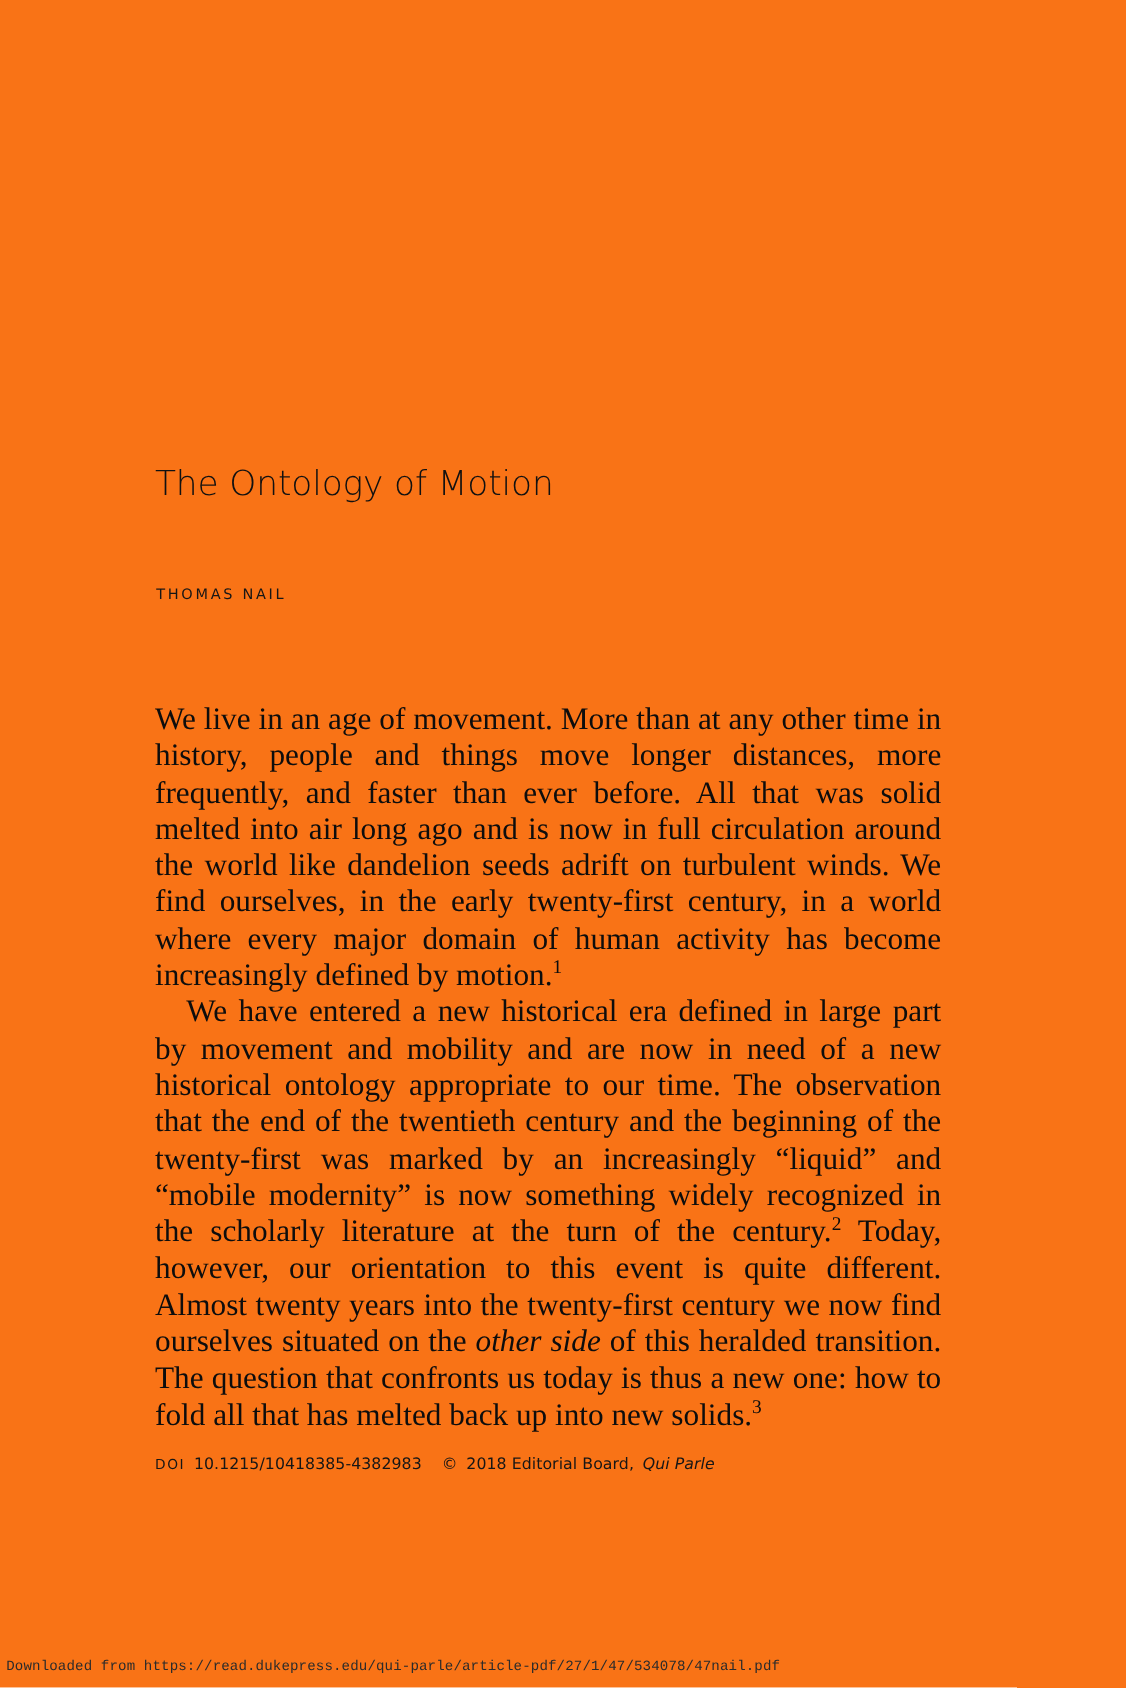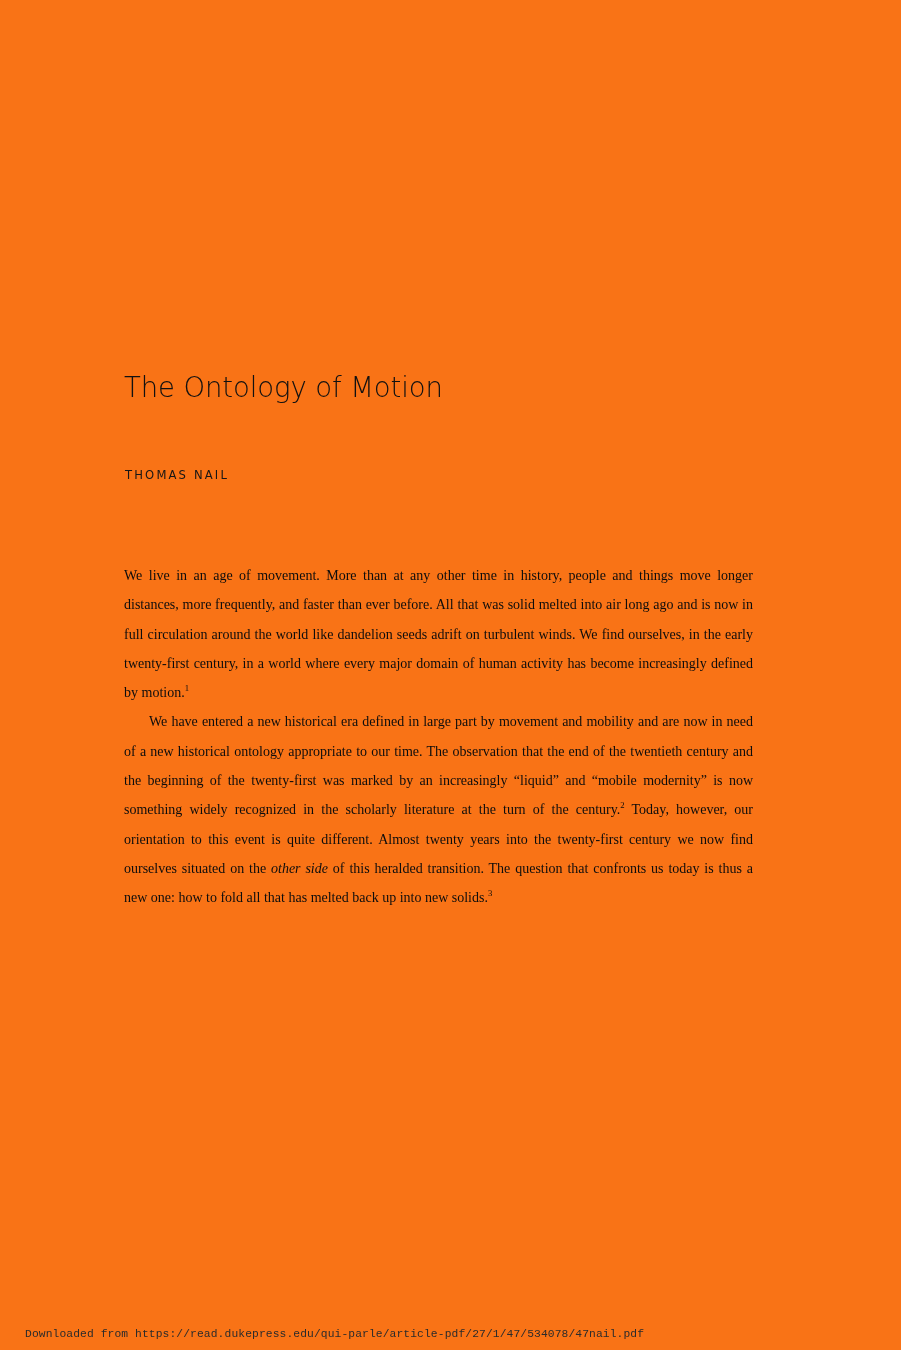--- a/index.html
+++ b/index.html
@@ -52,21 +52,21 @@
   
   .article-body {
     position: absolute;
     left: 124px;
     top: 561px;
     width: 629px;
   }
 
   .body-par {
     font-family: "Liberation Serif", "DejaVu Serif", serif;
-    font-size: 14px;
+    font-size: 25px;
     line-height: 29.3px;
     color: #0d0d0d;
     text-align: justify;
     text-justify: inter-word;
     margin: 0;
     hyphens: none;
     -webkit-hyphens: none;
   }
 
   .body-par + .body-par {
@@ -128,39 +128,41 @@
     font-family: "Liberation Mono", "DejaVu Sans Mono", monospace;
     font-size: 11.3px;
     line-height: 14.2px;
     color: #2b2b2b;
     white-space: pre;
     letter-spacing: 0.1px;
   }
 
   .watermark-line {
     display: block;
-    margin-left: 20px;
   }
 </style>
 </head>
 <body>
 
 <div class="page">
 
   <div class="article-head">
     <h1 class="article-title">The Ontology of Motion</h1>
     <div class="article-author">THOMAS NAIL</div>
   </div>
 
   <div class="article-body">
     <p class="body-par"><span>We live in an age of movement. More than at any other time in history, people and things move longer distances, more frequently, and faster than ever before. All that was solid melted into air long ago and is now in full circulation around the world like dandelion seeds adrift on turbulent winds. We find ourselves, in the early twenty-first century, in a world where every major domain of human activity has become increasingly defined by motion.</span><sup>1</sup></p>
     <p class="body-par"><span>We have entered a new historical era defined in large part by movement and mobility and are now in need of a new historical ontology appropriate to our time. The observation that the end of the twentieth century and the beginning of the twenty-first was marked by an increasingly “liquid” and “mobile modernity” is now something widely recognized in the scholarly literature at the turn of the century.</span><sup>2</sup><span> Today, however, our orientation to this event is quite different. Almost twenty years into the twenty-first century we now find ourselves situated on the </span><i>other side</i><span> of this heralded transition. The question that confronts us today is thus a new one: how to fold all that has melted back up into new solids.</span><sup>3</sup></p>
   </div>
 
   <div class="journal-footer">
+    <div class="journal-line">
+      <span class="smallcaps">DOI</span><span class="gap-med"></span><span>10.1215/10418385-4382983</span><span class="gap-wide"></span><span class="gap-med"></span><span>©</span><span class="gap-med"></span><span>2018 Editorial Board,</span><span class="gap-med"></span><span class="journal-italic">Qui Parle</span>
+    </div>
   </div>
 
   <div class="download-watermark">
     <span class="watermark-line">Downloaded from https://read.dukepress.edu/qui-parle/article-pdf/27/1/47/534078/47nail.pdf</span>
     
     
   </div>
 
 </div>
 

